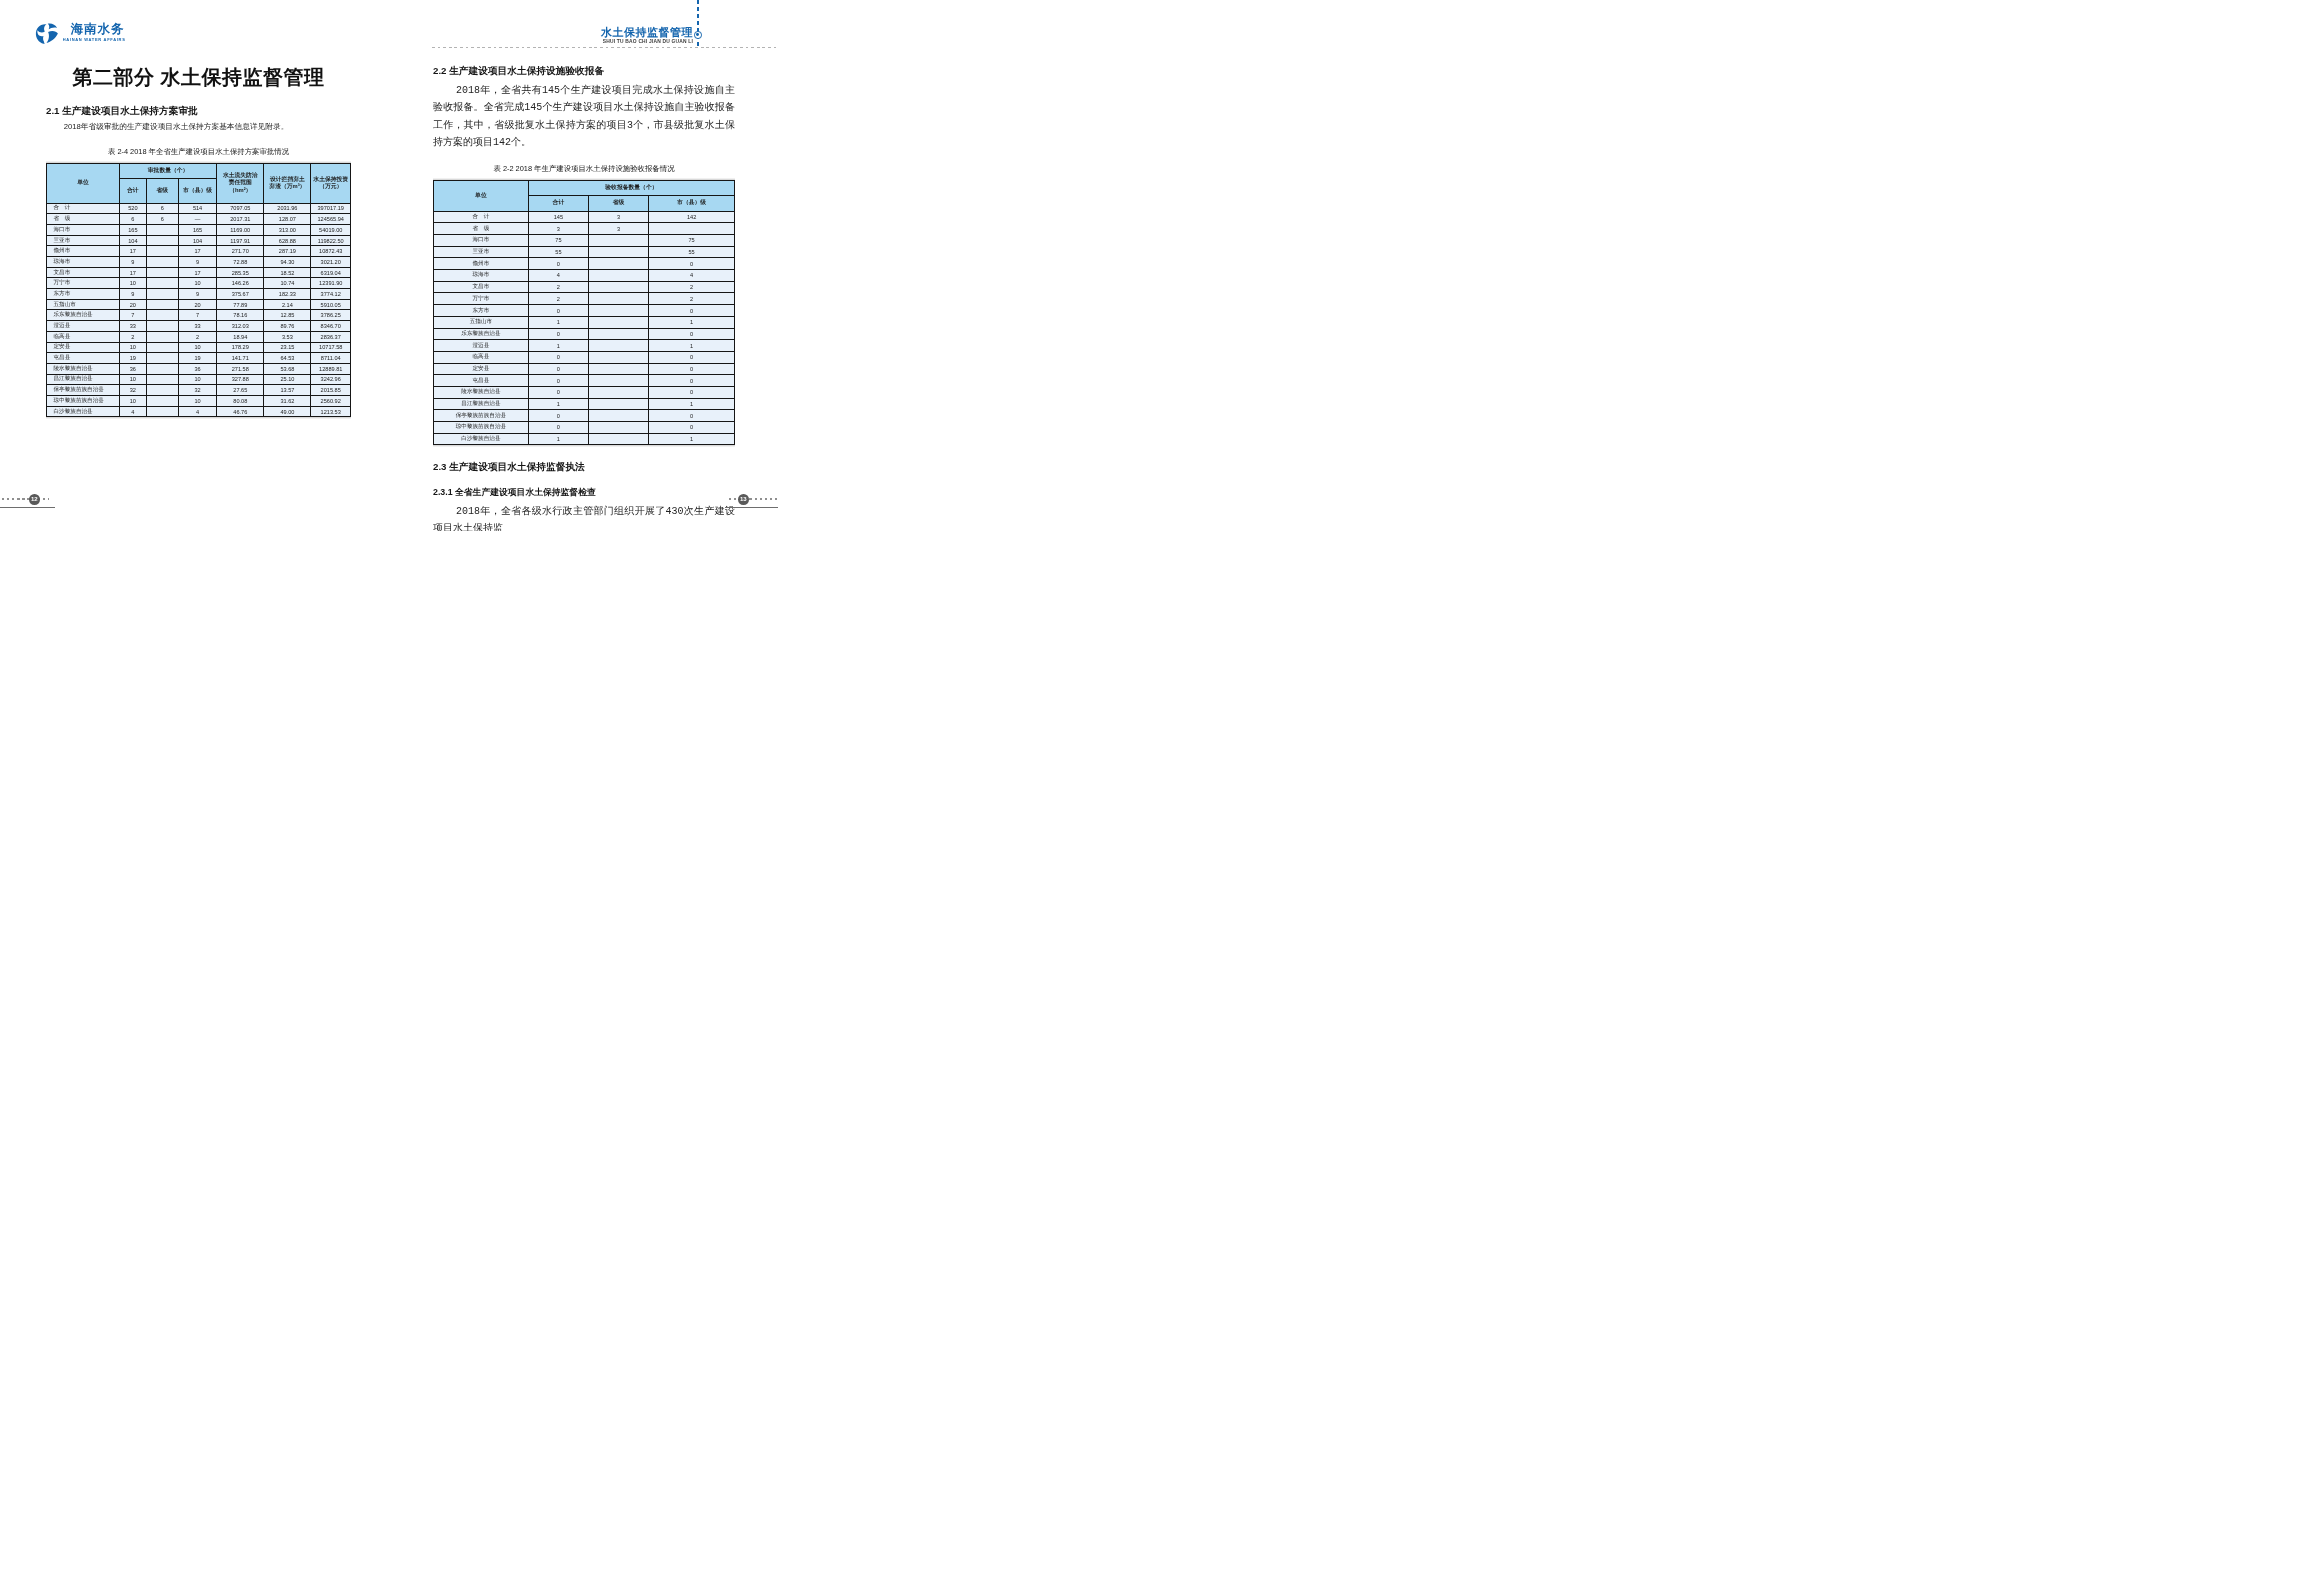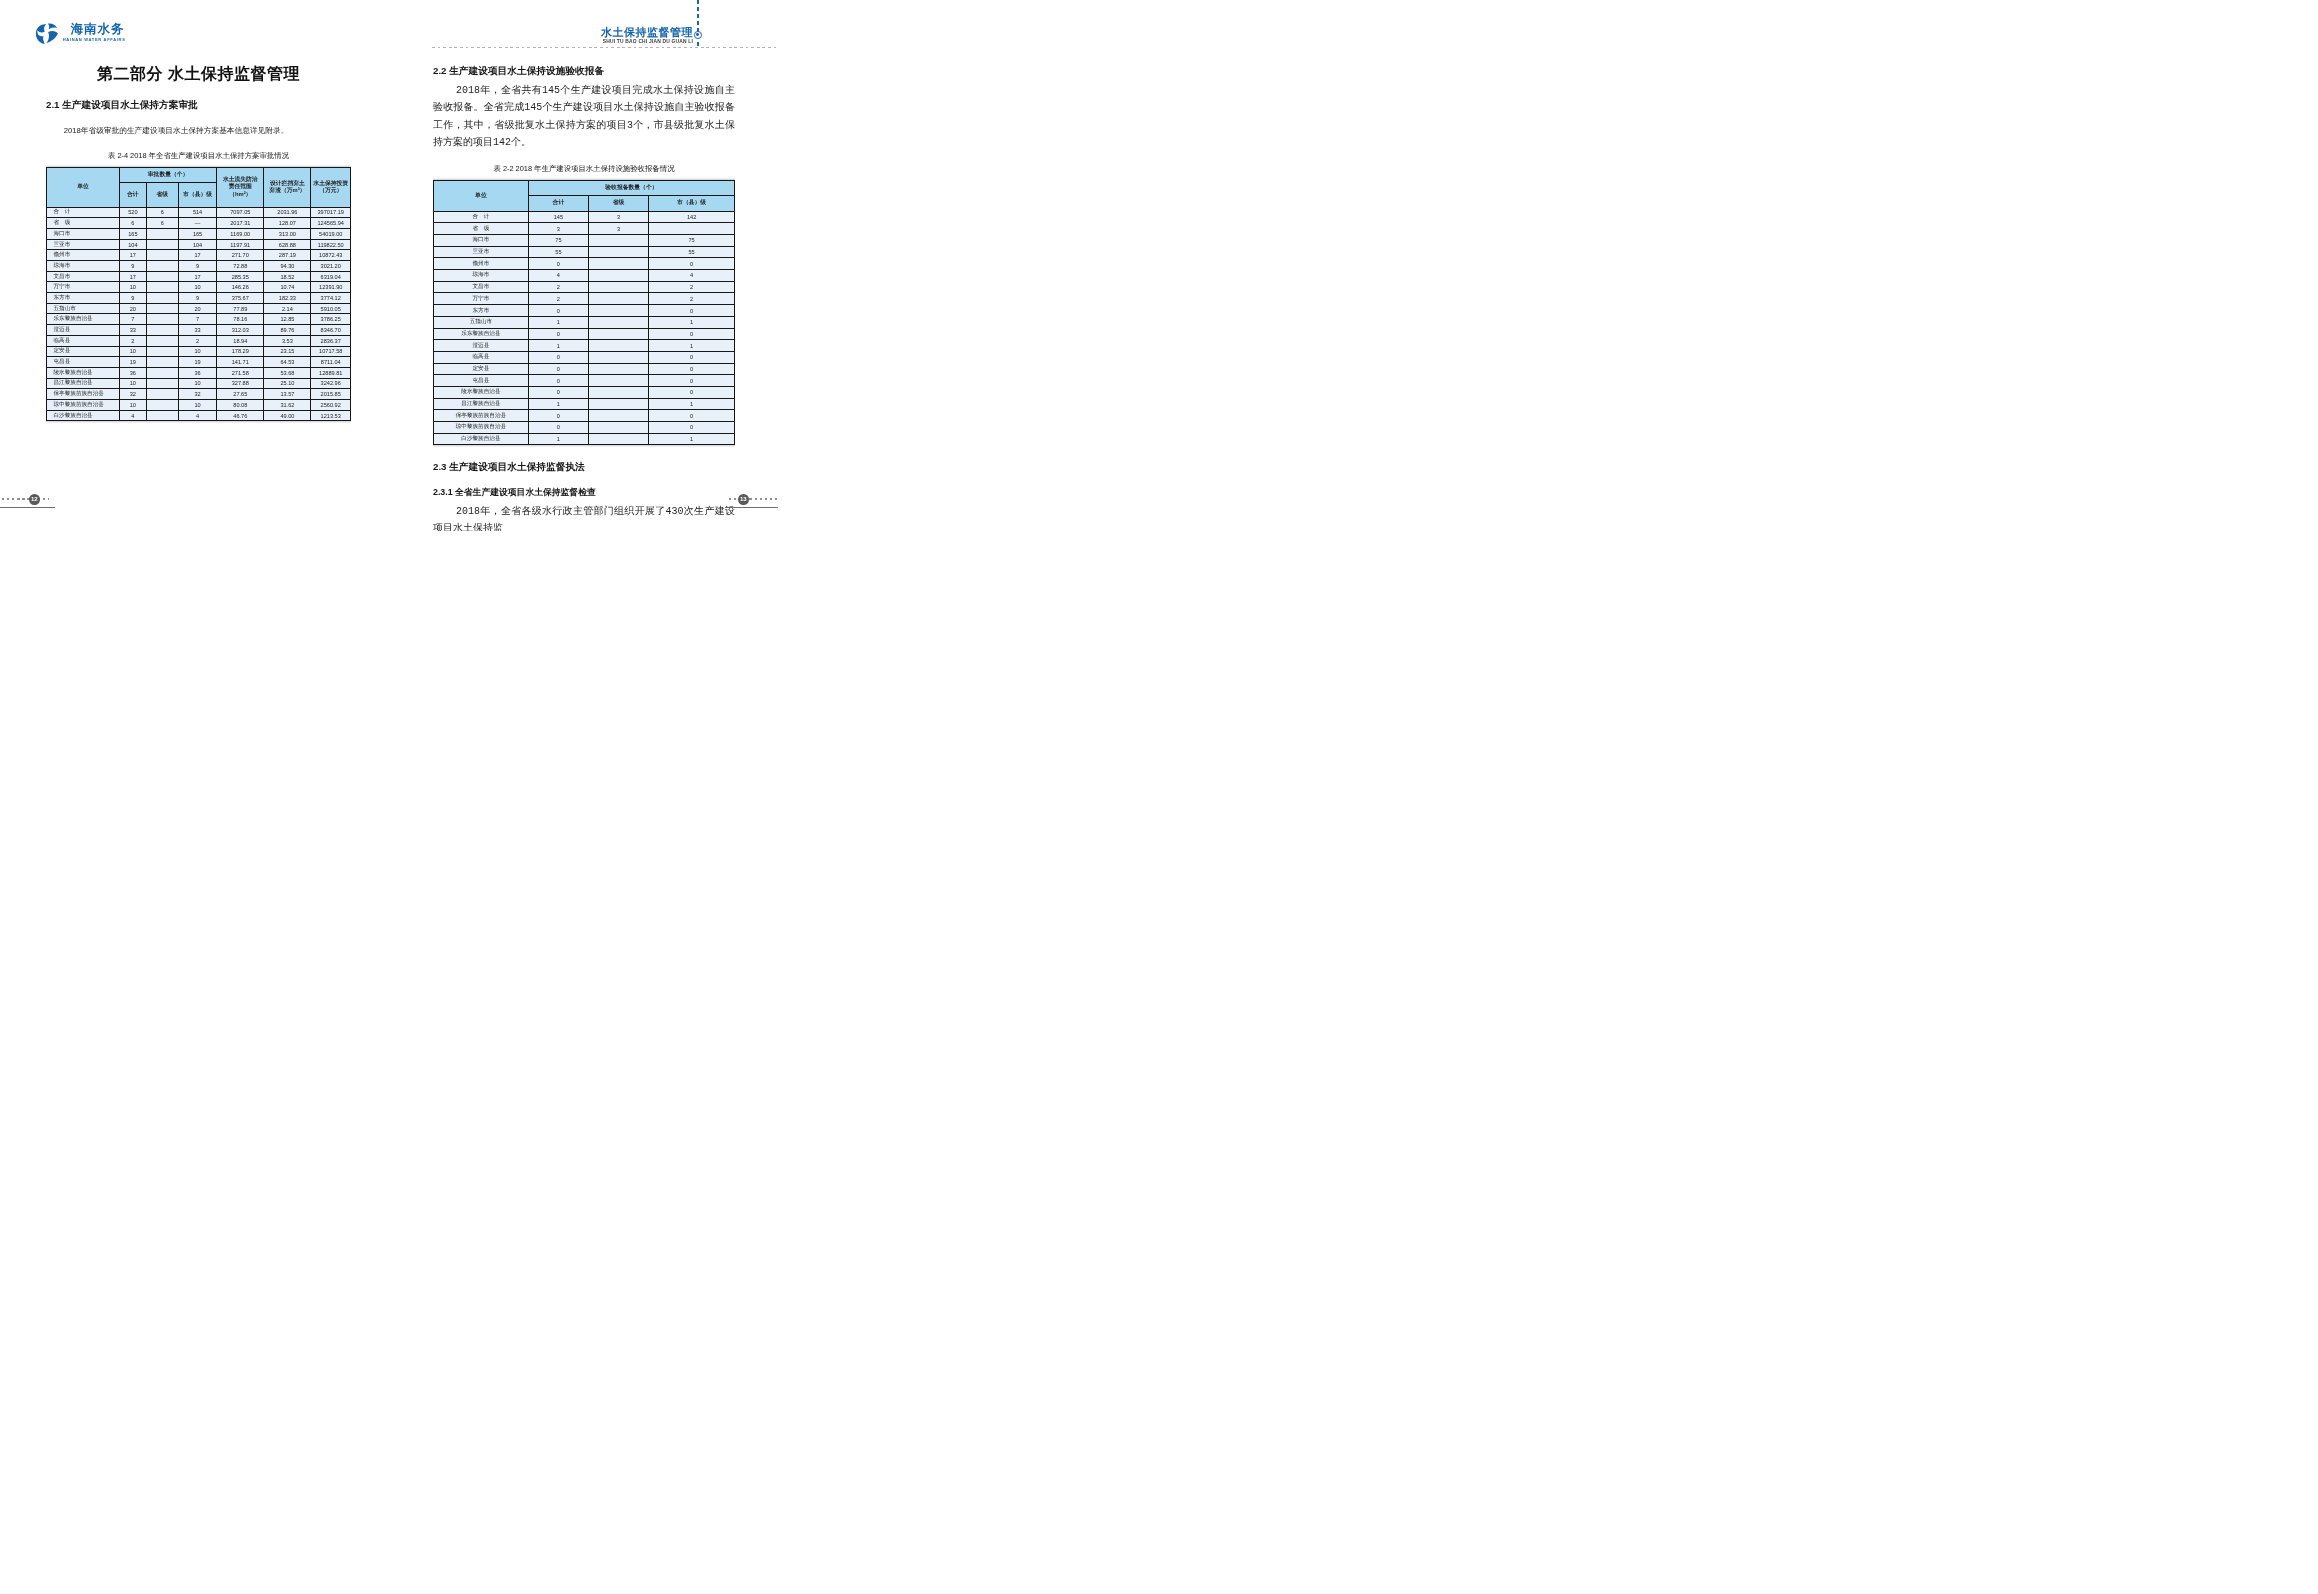--- a/index.html
+++ b/index.html
@@ -15,25 +15,25 @@
   .hdr-right .py{font-size:4.9px;font-weight:600;color:#3a3a3a;letter-spacing:0.2px;margin-top:1.4px;}
   .v-dash{position:absolute;left:697px;top:0;width:1.9px;height:47px;
     background:repeating-linear-gradient(180deg,#1465ae 0 3.7px,transparent 3.7px 7px);}
   .ring{position:absolute;left:694px;top:31px;width:5.6px;height:5.6px;border:0.9px solid #1465ae;border-radius:50%;background:#fff;}
   .ring .dot{position:absolute;left:1.4px;top:1.4px;width:2.8px;height:2.8px;border-radius:50%;background:#1465ae;}
   .h-dash-top{position:absolute;left:432px;top:47px;width:345px;height:1.4px;
     background:repeating-linear-gradient(90deg,#b3b3b3 0 2.8px,transparent 2.8px 5.6px);}
 
   
   .lpage{position:absolute;left:46px;top:0;width:305px;}
-  .doc-title{margin-top:64px;text-align:center;font-size:16px;font-weight:900;color:#111;letter-spacing:0.5px;}
+  .doc-title{margin-top:64px;text-align:center;font-size:20px;font-weight:900;color:#111;letter-spacing:0.5px;}
   .h2{font-size:9.7px;font-weight:600;color:#161616;}
   .lpage .h2{margin-top:14px;}
   .body-p{font-size:7.7px;line-height:15px;color:#232323;text-align:justify;text-indent:2.3em;margin-top:5.6px;}
-  .body-p2{margin-top:11px;}
+  .body-p2{margin-top:1px;}
   .tbl-caption{text-align:center;font-size:7.4px;font-weight:400;color:#141414;margin-top:13px;margin-bottom:5.6px;}
 
   
   table.dt{border-collapse:collapse;width:100%;table-layout:fixed;
     box-shadow:0 -1.4px 0 #d9d9d9, 0 1.4px 0 #d9d9d9;}
   table.dt th, table.dt td{
     border-left:0.5px solid #161616;border-right:0.5px solid #161616;
     border-top:0.9px solid #161616;border-bottom:0.9px solid #161616;
     padding:0 0.9px;text-align:center;vertical-align:middle;color:#1c1c1c;}
   table.dt th{background:#a7d8f2;font-size:5.8px;font-weight:700;line-height:1.3;white-space:pre-line;}

